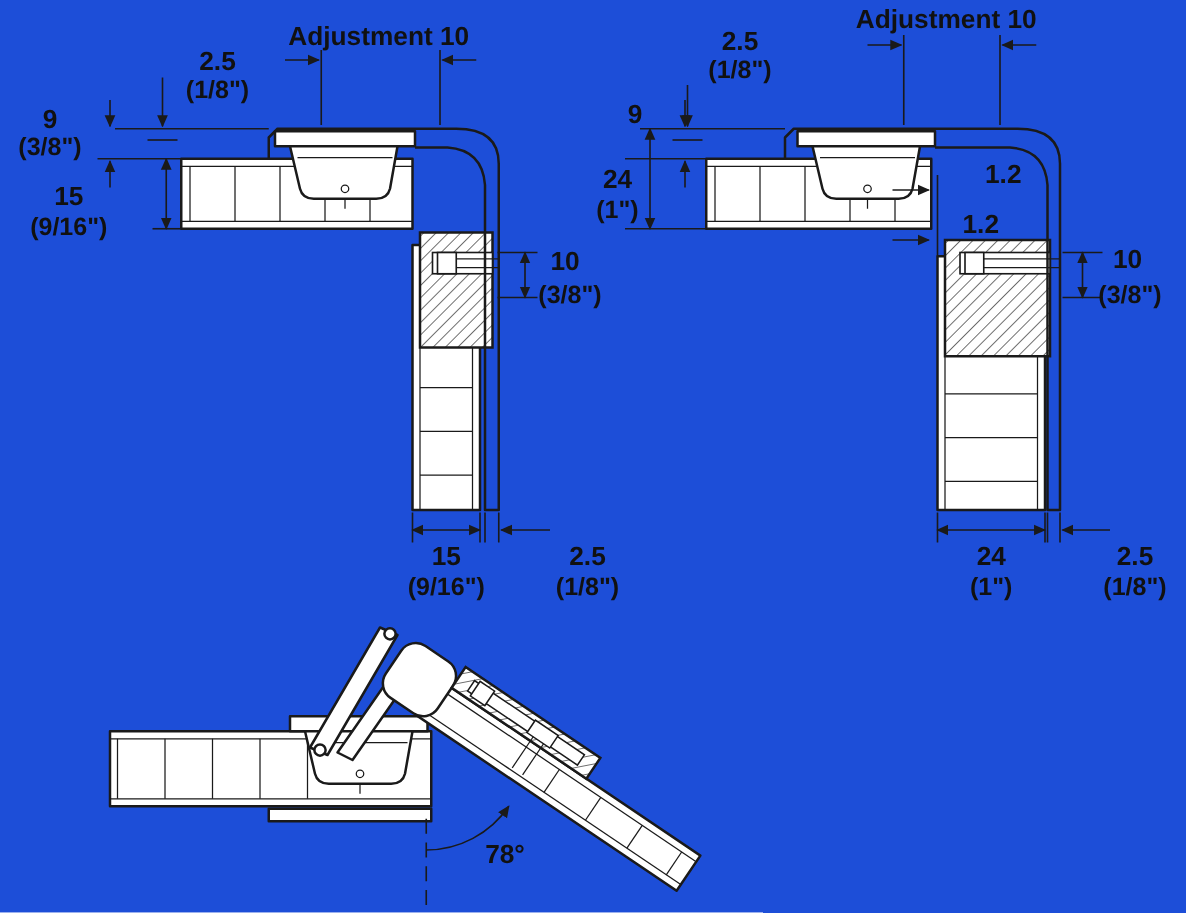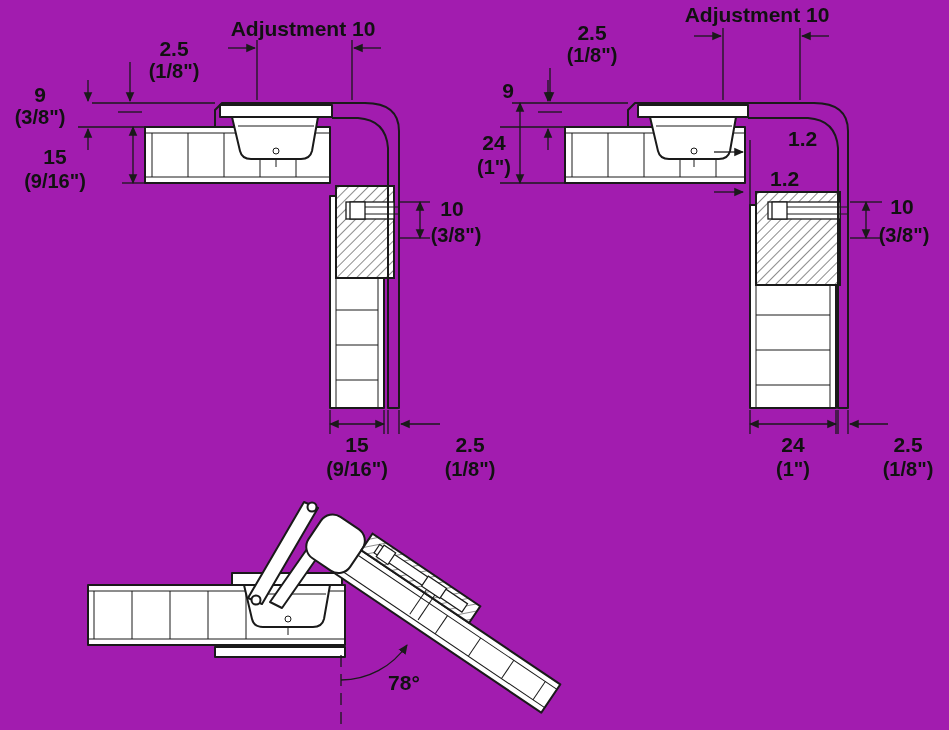--- a/index.html
+++ b/index.html
@@ -1,16 +1,16 @@
 <!DOCTYPE html>
 <html><head>
 <meta charset="utf-8">
 <style>
   html,body{margin:0;padding:0;background:#fff;}
-  .page{position:relative;width:949px;height:730px;background:#a21caf;overflow:hidden;
+  .page{position:relative;width:949px;height:730px;background:#1d4ed8;overflow:hidden;
         font-family:"Liberation Sans",sans-serif;}
   svg{display:block;}
   .part{fill:#fff;stroke:#1a1a1a;stroke-width:2;stroke-linejoin:round;}
   .partline{fill:none;stroke:#1a1a1a;stroke-width:2;stroke-linejoin:round;}
   .thin{fill:none;stroke:#1a1a1a;stroke-width:1;}
   .dim{fill:none;stroke:#1a1a1a;stroke-width:1.3;}
   .num{font:700 21px "Liberation Sans",sans-serif;fill:#111;}
   .unit{font:700 20px "Liberation Sans",sans-serif;fill:#111;}
 </style>
 </head>

